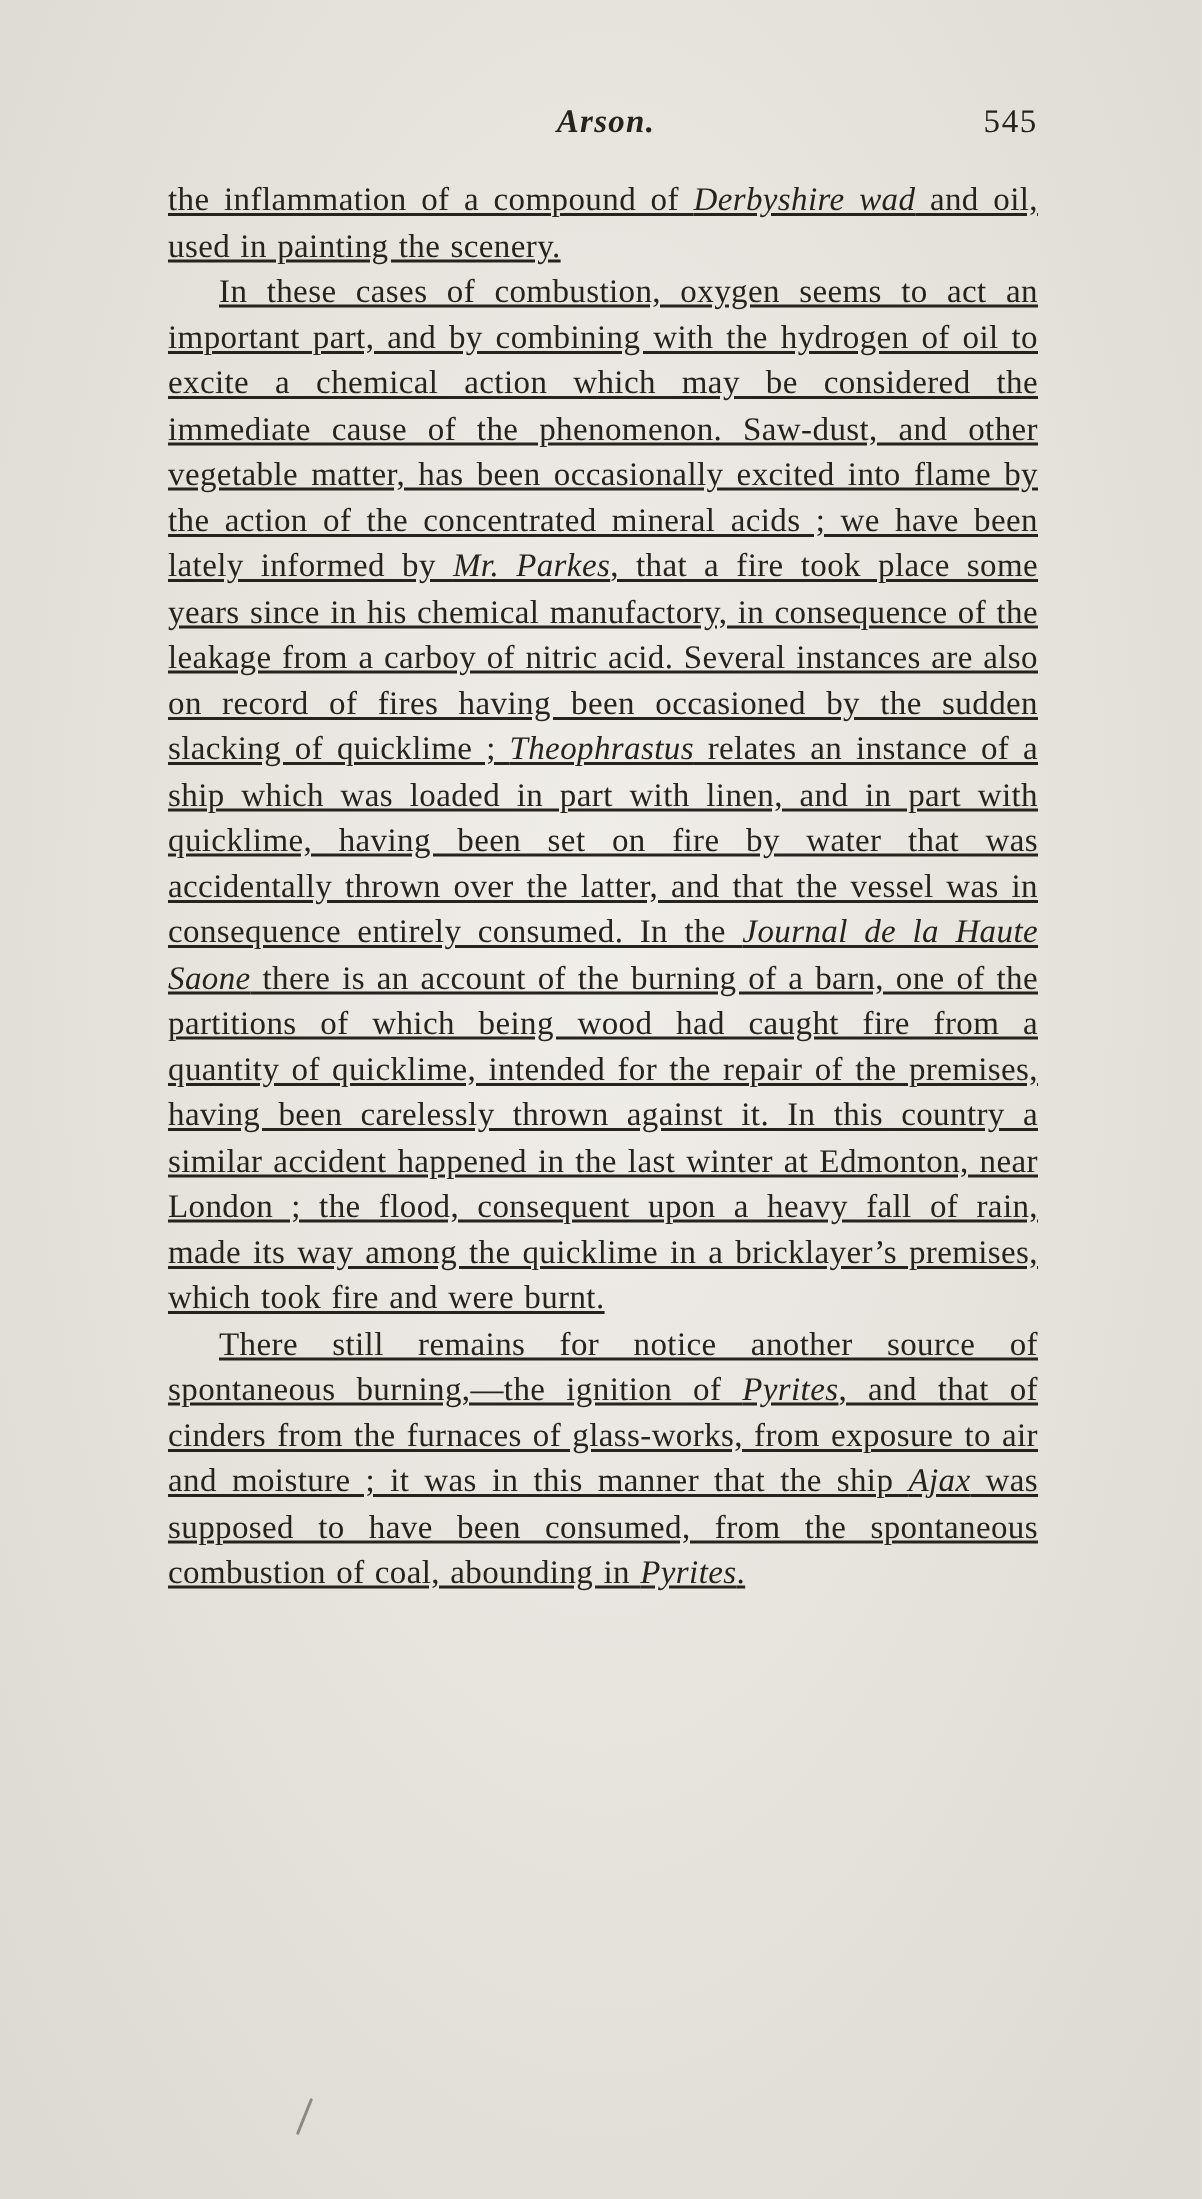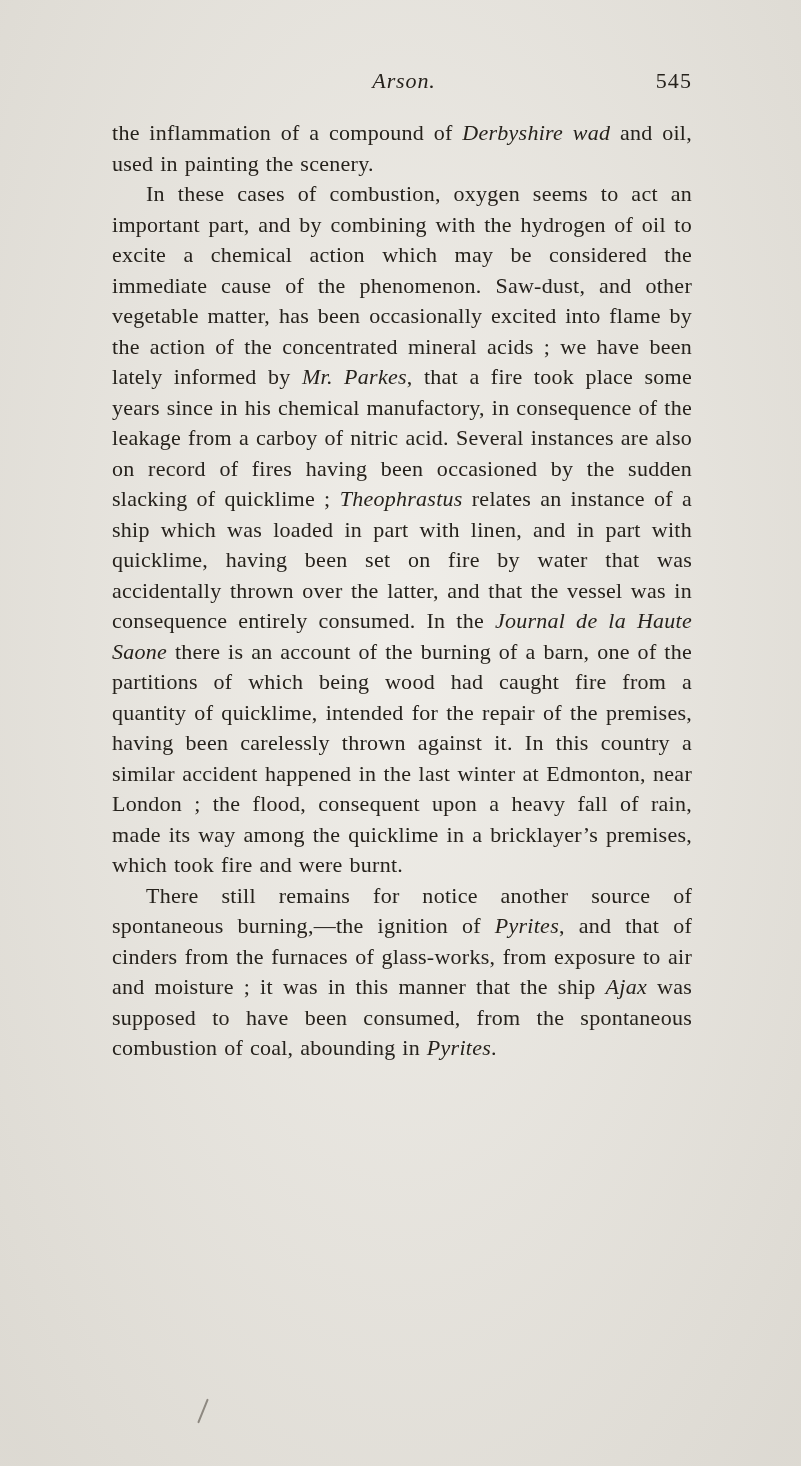--- a/index.html
+++ b/index.html
@@ -26,35 +26,36 @@
     height: 34px;
     font-size: 22px;
     margin-bottom: 16px;
   }
   .running-title {
     position: absolute;
     left: 4px; right: 0;
     text-align: center;
     font-style: italic;
     letter-spacing: 0.04em;
+    font-weight: bold;
   }
   .page-number {
     position: absolute;
     right: 0;
     top: 0;
     letter-spacing: 0.05em;
   }
   .body-text {
     font-size: 22px;
     line-height: 30.5px;
     text-align: justify;
     letter-spacing: 0.012em;
     word-spacing: 0.05em;
   }
-  .body-text p { margin: 0; }
+  .body-text p { margin: 0; text-decoration: underline; }
   .body-text p.indent { text-indent: 34px; }
   .body-text em { font-style: italic; }
   .scan-mark {
     position: absolute;
     left: 202px;
     top: 1398px;
     width: 2px;
     height: 26px;
     background: rgba(72, 66, 57, 0.55);
     border-radius: 2px;

